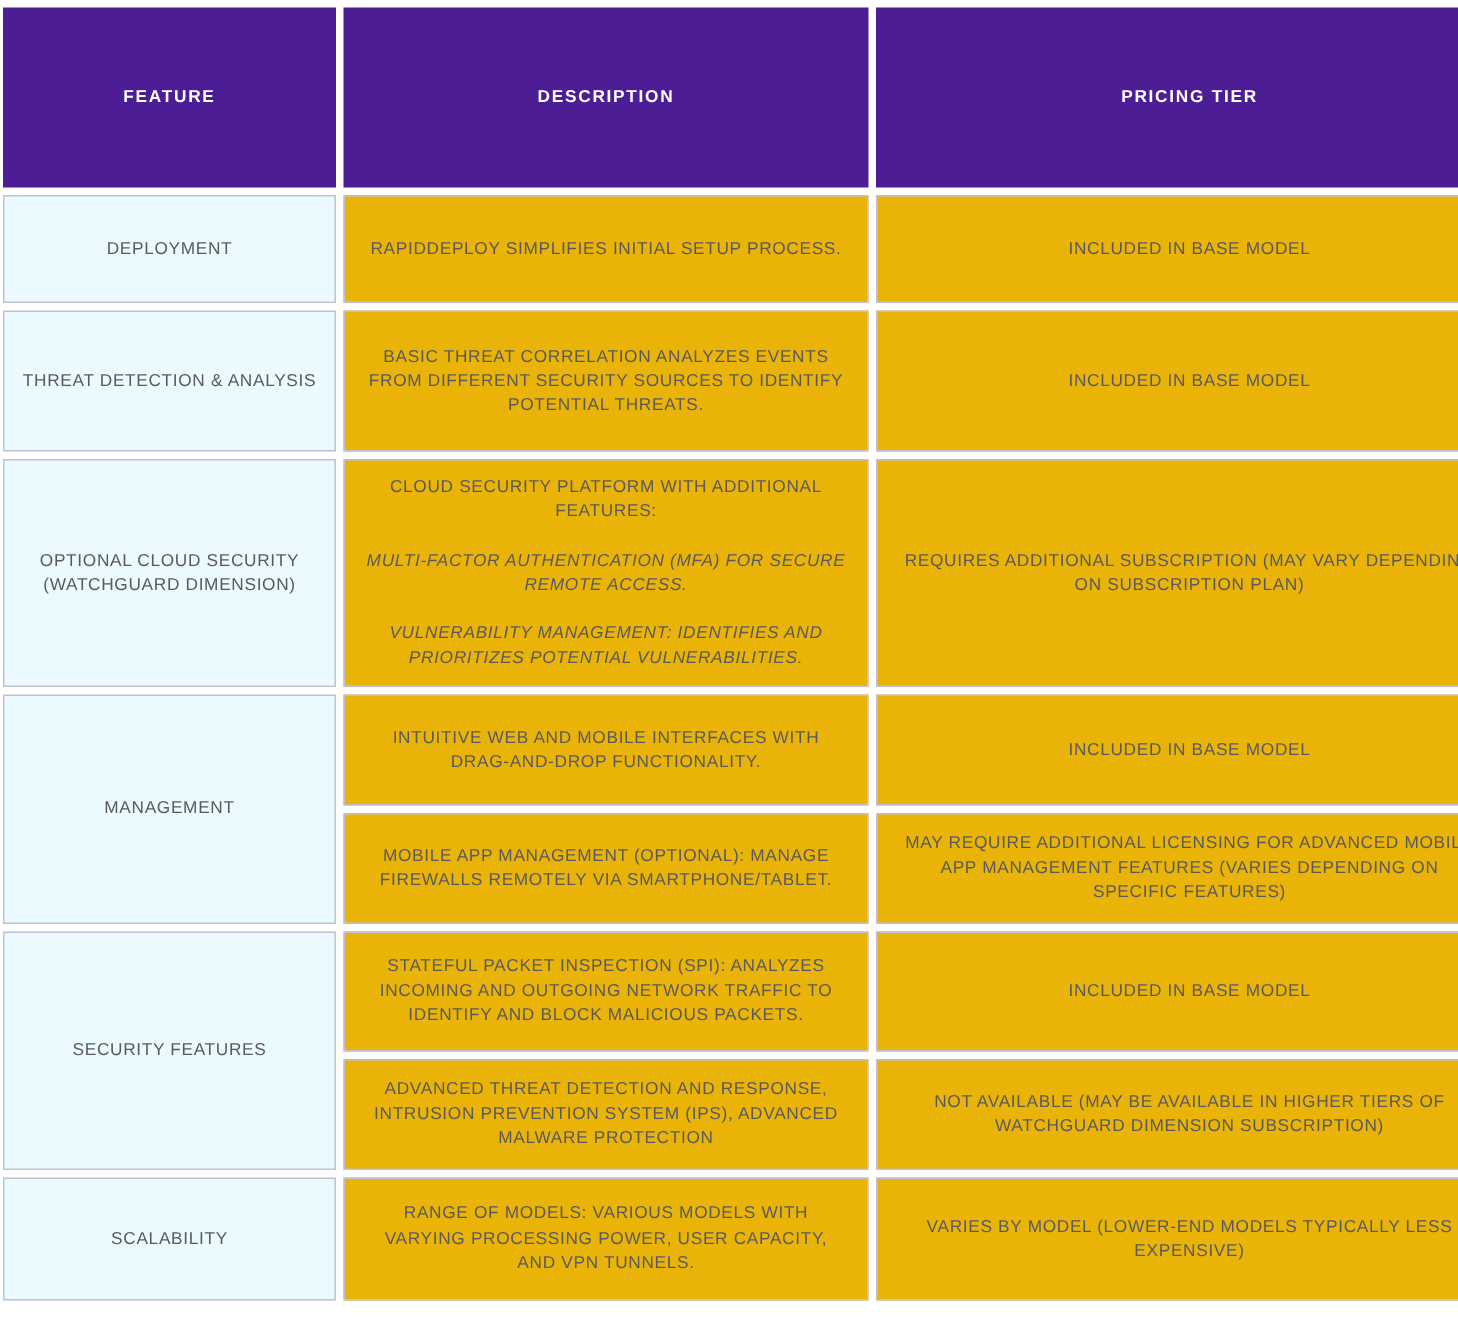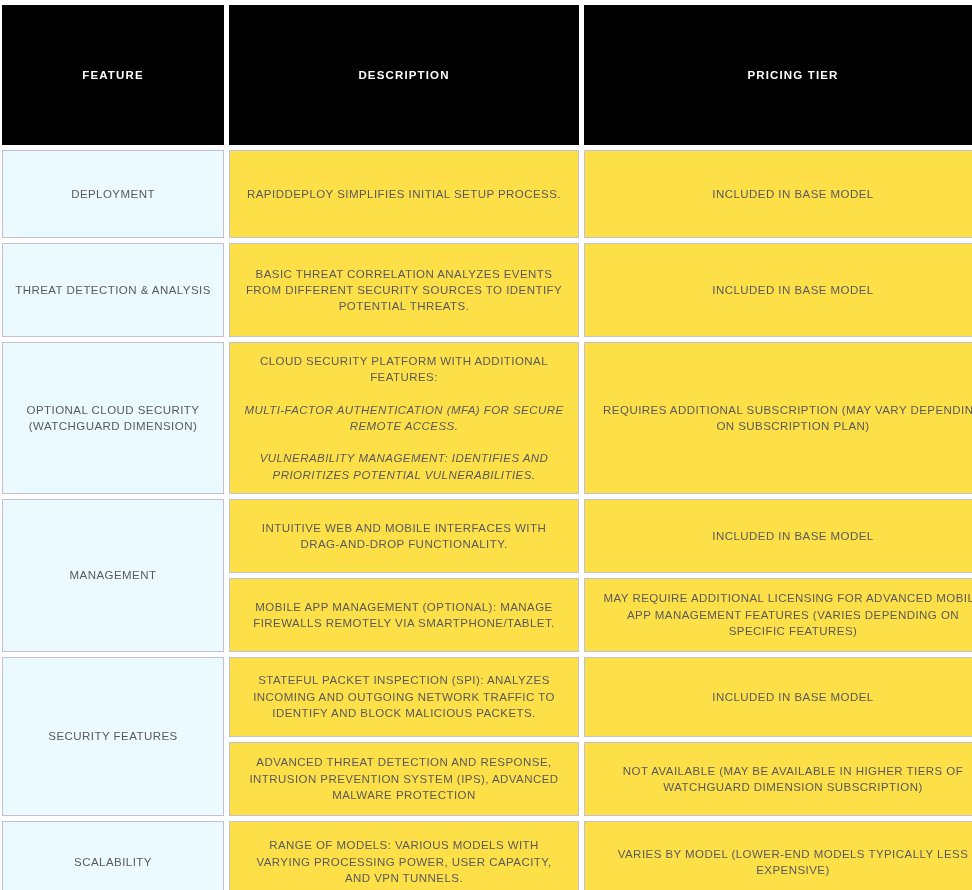--- a/index.html
+++ b/index.html
@@ -33,65 +33,65 @@
     border-spacing: 5px 5px;
     table-layout: fixed;
   }
 
   col.c-feature      { width: 222px; }
   col.c-description  { width: 350px; }
   col.c-pricing      { width: 418px; }
 
   
   thead th {
-    background: #000000;
+    background: #4c1d95;
     color: #ffffff;
     font-size: 11.5px;
     font-weight: bold;
     letter-spacing: 1.15px;
     text-transform: uppercase;
     text-align: center;
     vertical-align: middle;
-    height: 140px;
+    height: 120px;
     padding: 0 10px;
     border: none;
     box-sizing: border-box;
   }
 
   
   td {
     border: 1px solid #c3c0d6;
     box-sizing: border-box;
     vertical-align: middle;
     text-align: center;
     font-size: 11.5px;
     line-height: 1.42;
     letter-spacing: 0.45px;
     text-transform: uppercase;
     color: #5a5a5e;
     padding: 10px 14px;
-    background: #fde047;
+    background: #eab308;
   }
 
   td.feature-cell {
     background: #eafaff;
     padding: 10px 12px;
   }
 
   td.desc-cell p,
   td.price-cell p {
     margin: 0;
   }
   td.desc-cell p + p {
     margin-top: 16px;
     font-style: italic;
   }
 
   
-  tr.r-deployment td      { height: 88px; }
+  tr.r-deployment td      { height: 72px; }
   tr.r-threat td          { height: 94px; }
   tr.r-cloud td           { height: 150px; margin-top: 24px; }
   tr.r-mgmt-a td          { height: 74px; }
   tr.r-mgmt-b td          { height: 74px; }
   tr.r-sec-a td           { height: 80px; }
   tr.r-sec-b td           { height: 74px; }
   tr.r-scale td           { height: 82px; }
 
   td.feature-cell.span-mgmt  { height: 153px; }
   td.feature-cell.span-sec   { height: 159px; text-align: center; }

